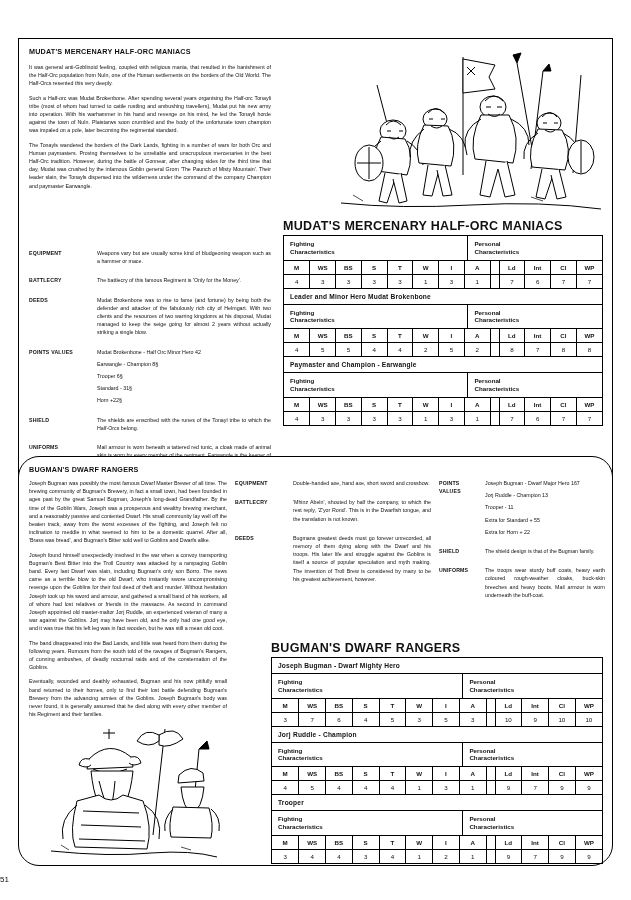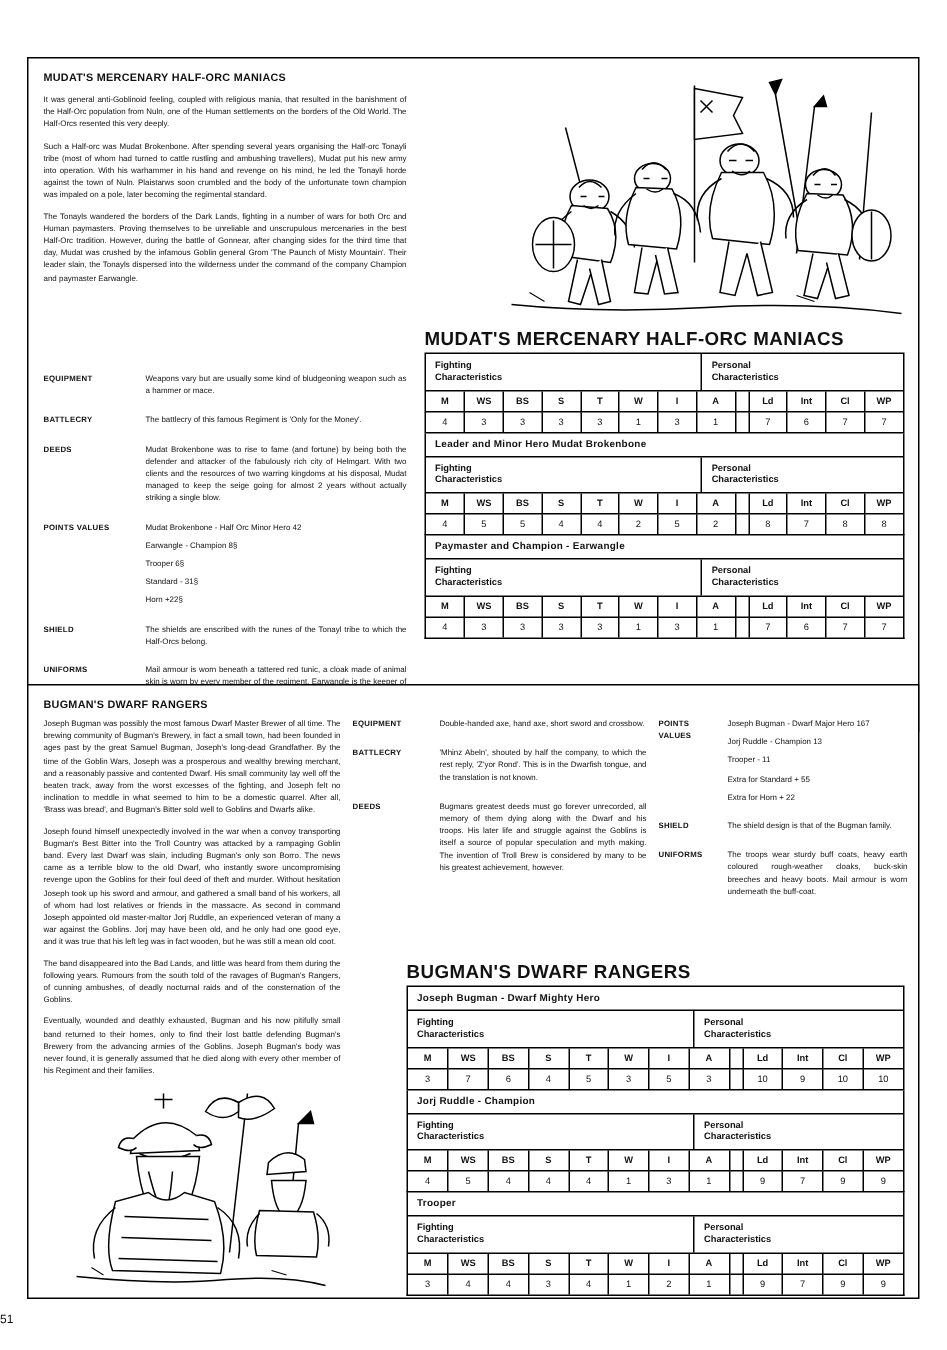--- a/index.html
+++ b/index.html
@@ -14,21 +14,21 @@
   }
   .page { position: relative; width: 631px; height: 900px; padding: 0; }
 
   
   .panel {
     position: absolute;
     border: 1px solid #000;
     background: #fff;
   }
   #panel-top { left: 18px; top: 38px; width: 595px; height: 450px; }
-  #panel-bottom { left: 18px; top: 456px; width: 595px; height: 410px; }
+  #panel-bottom { left: 18px; top: 456px; width: 595px; height: 410px; border-radius: 21px; }
 
   .panel-inner { position: relative; width: 100%; height: 100%; }
 
   
   .sec-title {
     font-size: 7.2px;
     font-weight: bold;
     letter-spacing: .2px;
     text-transform: uppercase;
   }

